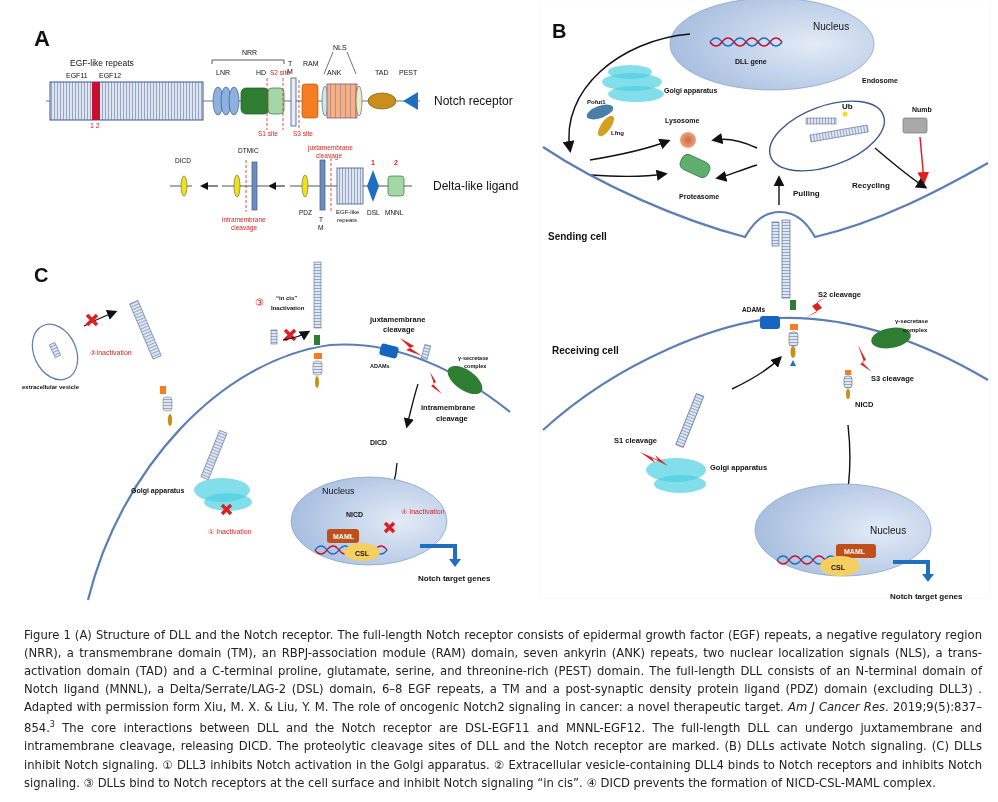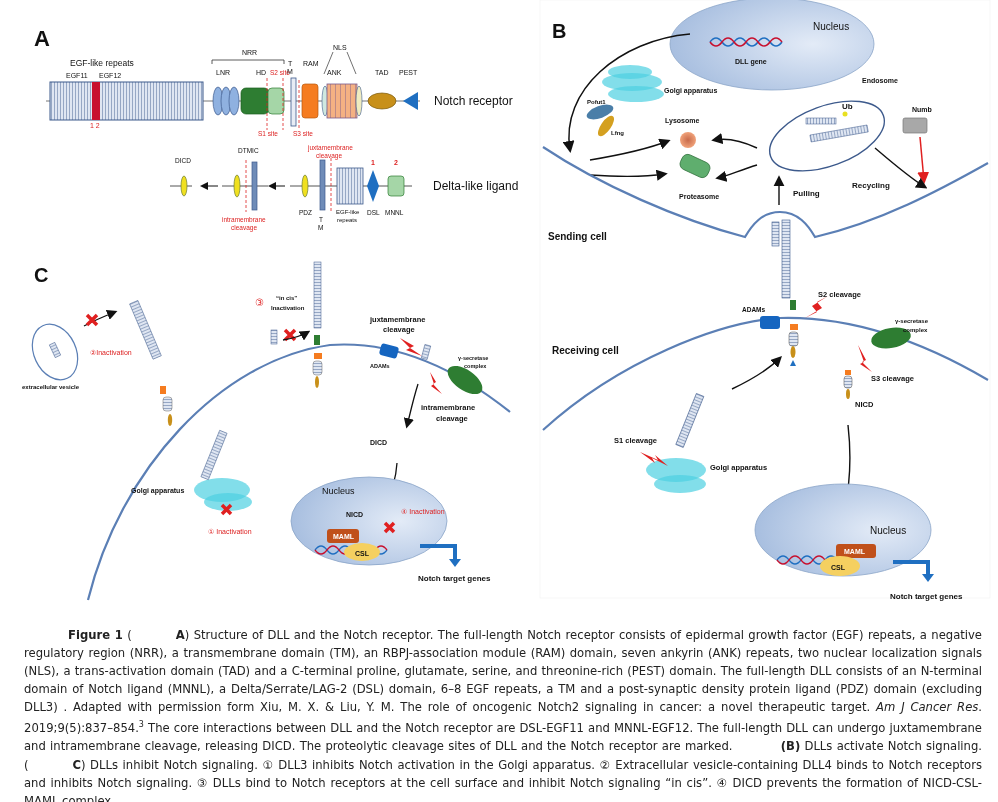--- a/index.html
+++ b/index.html
@@ -1,21 +1,21 @@
 <!DOCTYPE html>
 <html><head>
 <meta charset="utf-8">
 <style>
   html, body { margin:0; padding:0; background:#ffffff; }
   body { width:998px; height:802px; position:relative; overflow:hidden; font-family:"Liberation Sans", sans-serif; }
   #fig { position:absolute; left:0; top:0; width:998px; height:610px; }
   .lbl { font-family:"Liberation Sans", sans-serif; fill:#111; }
   .red { fill:#d22; }
   #caption { position:absolute; left:24px; top:626px; width:958px; font-family:"DejaVu Sans", sans-serif; font-size:11.6px; line-height:18.1px; color:#222; text-align:justify; }
-  #caption b { font-weight:bold;margin-left:44px; }
+  #caption b { font-weight:normal; }
   #caption i { font-style:italic; }
   sup { font-size:8px; }
 </style>
 </head>
 <body>
 
 <svg id="fig" viewBox="0 0 998 610" xmlns="http://www.w3.org/2000/svg">
   <defs>
     <pattern id="stripes" width="3" height="6" patternUnits="userSpaceOnUse">
       <rect width="3" height="6" fill="#dfe6f2"></rect>

